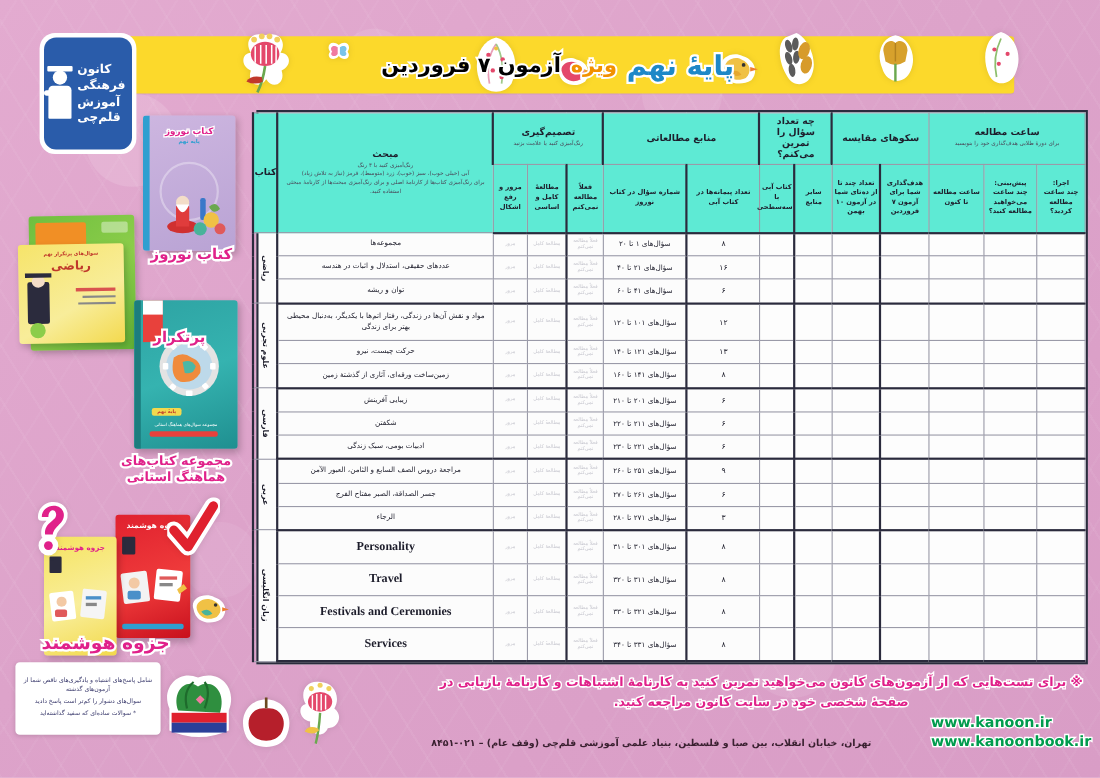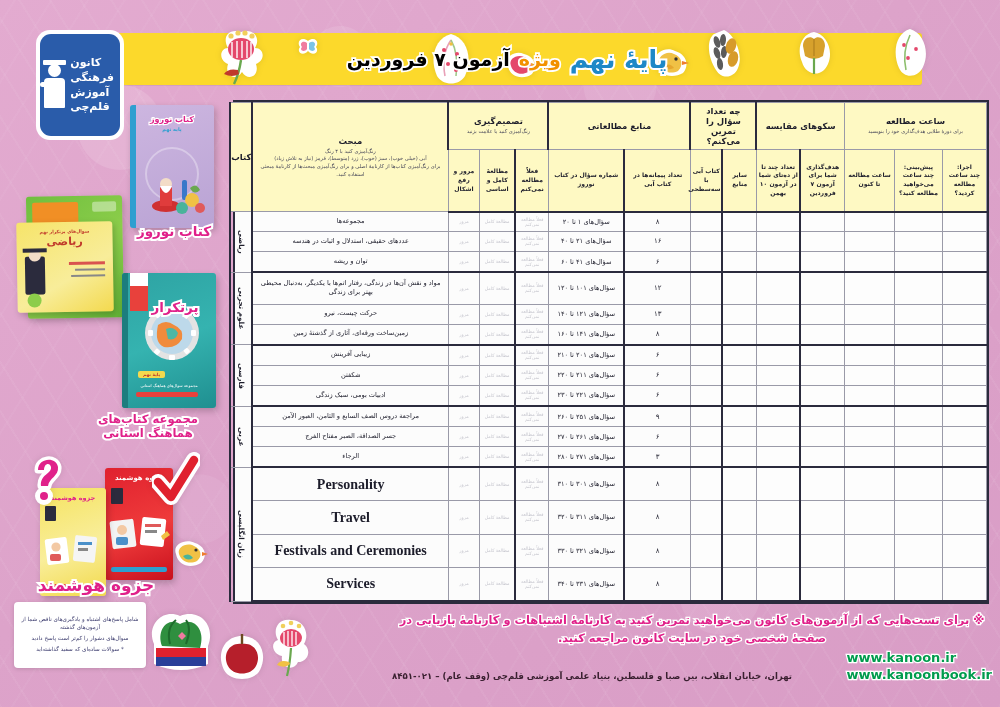--- a/index.html
+++ b/index.html
@@ -89,28 +89,28 @@
   }
   .jz-line{ font-size:5.6px; color:#3b3b6d; direction:rtl; text-align:center; line-height:1.4; }
 
   
   .table-wrap{
     position:absolute; left:233px; top:100px; width:756px; height:504px; z-index:4;
     background:#fcfcfc; border:2px solid #2b2b3d;
   }
   table{ width:100%; height:100%; border-collapse:collapse; direction:rtl; table-layout:fixed; }
   th,td{ border:1px solid #9a9aa8; text-align:center; vertical-align:middle; color:#1d1d2b; }
-  thead th{ background:#fef9c3; }
+  thead th{ background:#5eead4; }
   .grp{ font-size:8.5px; font-weight:bold; padding:3px 2px; }
   .grp .sub{ display:block; font-size:5.2px; font-weight:normal; color:#4a4a5a; margin-top:2px; line-height:1.45; }
   .sh{ font-size:6.1px; font-weight:bold; line-height:1.45; padding:3px 1px; height:62px; }
   .subject-head{ font-size:8.5px; font-weight:bold;margin-top:32px; }
 
   td.topic{ font-size:6.6px; padding:3px 6px; line-height:1.5; }
-  td.topic.lat{ font-family:"Liberation Serif", serif; font-weight:bold; font-size:14px; direction:ltr; }
+  td.topic.lat{ font-family:"Liberation Serif", serif; font-weight:bold; font-size:11px; direction:ltr; }
   td.num{ font-size:7px; }
   td.range{ font-size:6.6px; }
   td.ghost{ font-size:4.6px; color:#c8c8d0; }
   td.blank{ background:#fdfdfd; }
   td.subject{ font-size:7.2px; font-weight:bold; writing-mode:vertical-rl; text-orientation:mixed;
               white-space:nowrap; padding:2px 0; }
   tr.grp-end > td { border-bottom:2px solid #2b2b3d; }
   .hdr-bottom > th { border-bottom:2px solid #2b2b3d; }
   .v-major{ border-left:2px solid #2b2b3d !important; }
 
@@ -274,21 +274,21 @@
     <div style="font-size:11px;color:#c0392b;font-weight:bold;margin-top:1px">ریاضی</div>
   </div>
   <div style="position:absolute;left:8px;top:34px;width:20px;height:38px;background:#2b2b3d;border-radius:2px"></div>
   <div style="position:absolute;left:12px;top:28px;width:12px;height:11px;background:#f3ddc8;border-radius:50%"></div>
   <div style="position:absolute;left:6px;top:26px;width:24px;height:4px;background:#2b2b3d"></div>
   <div style="position:absolute;right:8px;top:40px;width:36px;height:3px;background:#d9534f"></div>
   <div style="position:absolute;right:8px;top:47px;width:30px;height:2.4px;background:#888"></div>
   <div style="position:absolute;right:8px;top:53px;width:34px;height:2.4px;background:#888"></div>
   <div style="position:absolute;left:10px;bottom:5px;width:14px;height:14px;background:#8ccd4a;border-radius:50%"></div>
 </div>
-<div class="caplabel" style="left:135px;top:300px;width:80px;font-size:13.5px;">
+<div class="caplabel" style="left:123px;top:300px;width:80px;font-size:13.5px;">
   <span>پرتکرار</span>
 </div>
 
 <div class="book" style="left:122px;top:273px;width:94px;height:135px;background:linear-gradient(160deg,#2ea3a3 0%,#35b3b0 50%,#1f8f90 100%)">
   <div class="spine" style="background:#1c7d7e;width:6px;right:auto;left:0;"></div>
   <div style="position:absolute;left:8px;top:0;width:18px;height:38px;background:#e8413c"></div>
   <div style="position:absolute;left:8px;top:0;width:18px;height:13px;background:#fff"></div>
   <svg viewBox="0 0 94 70" style="position:absolute;top:26px;left:0;width:94px;height:70px">
     <circle cx="50" cy="34" r="27" fill="#e3e3e3"></circle>
     <circle cx="50" cy="34" r="21" fill="#bdd9ea"></circle>
@@ -302,21 +302,21 @@
       <rect x="33" y="14" width="5" height="5" rx="1" transform="rotate(-40 35 16)"></rect>
       <rect x="62" y="14" width="5" height="5" rx="1" transform="rotate(40 64 16)"></rect>
       <rect x="33" y="50" width="5" height="5" rx="1" transform="rotate(40 35 52)"></rect>
       <rect x="62" y="50" width="5" height="5" rx="1" transform="rotate(-40 64 52)"></rect>
     </g>
   </svg>
   <div style="position:absolute;left:16px;bottom:30px;background:#f3d94e;padding:1px 5px;border-radius:2px;font-size:4.4px;color:#c0392b;font-weight:bold;direction:rtl">پایهٔ نهم</div>
   <div style="position:absolute;left:0;right:0;bottom:20px;text-align:center;font-size:4px;color:#fff;direction:rtl">مجموعه سوال‌های هماهنگ استانی</div>
   <div style="position:absolute;left:14px;bottom:11px;width:62px;height:5px;background:#e8413c;border-radius:2px"></div>
 </div>
-<div class="caplabel" style="left:78px;top:400px;width:140px;font-size:11.6px;white-space:pre-line;">
+<div class="caplabel" style="left:90px;top:400px;width:140px;font-size:11.6px;white-space:pre-line;">
   <span>مجموعه کتاب‌های
 هماهنگ استانی</span>
 </div>
 
 <svg class="sticker" style="left:28px;top:454px;width:36px;height:52px" viewBox="0 0 36 52">
   <path d="M10 16 C10 4 28 2 30 13 C31 22 21 24 20 32 L13 32 C12 20 24 20 23 13 C22 8 16 9 16 16Z" fill="none" stroke="#fff" stroke-width="7" stroke-linejoin="round"></path>
   <circle cx="16" cy="42" r="5.5" fill="none" stroke="#fff" stroke-width="7"></circle>
   <path d="M10 16 C10 4 28 2 30 13 C31 22 21 24 20 32 L13 32 C12 20 24 20 23 13 C22 8 16 9 16 16Z" fill="#e0218a"></path>
   <circle cx="16" cy="42" r="4" fill="#e0218a"></circle>
 </svg>

